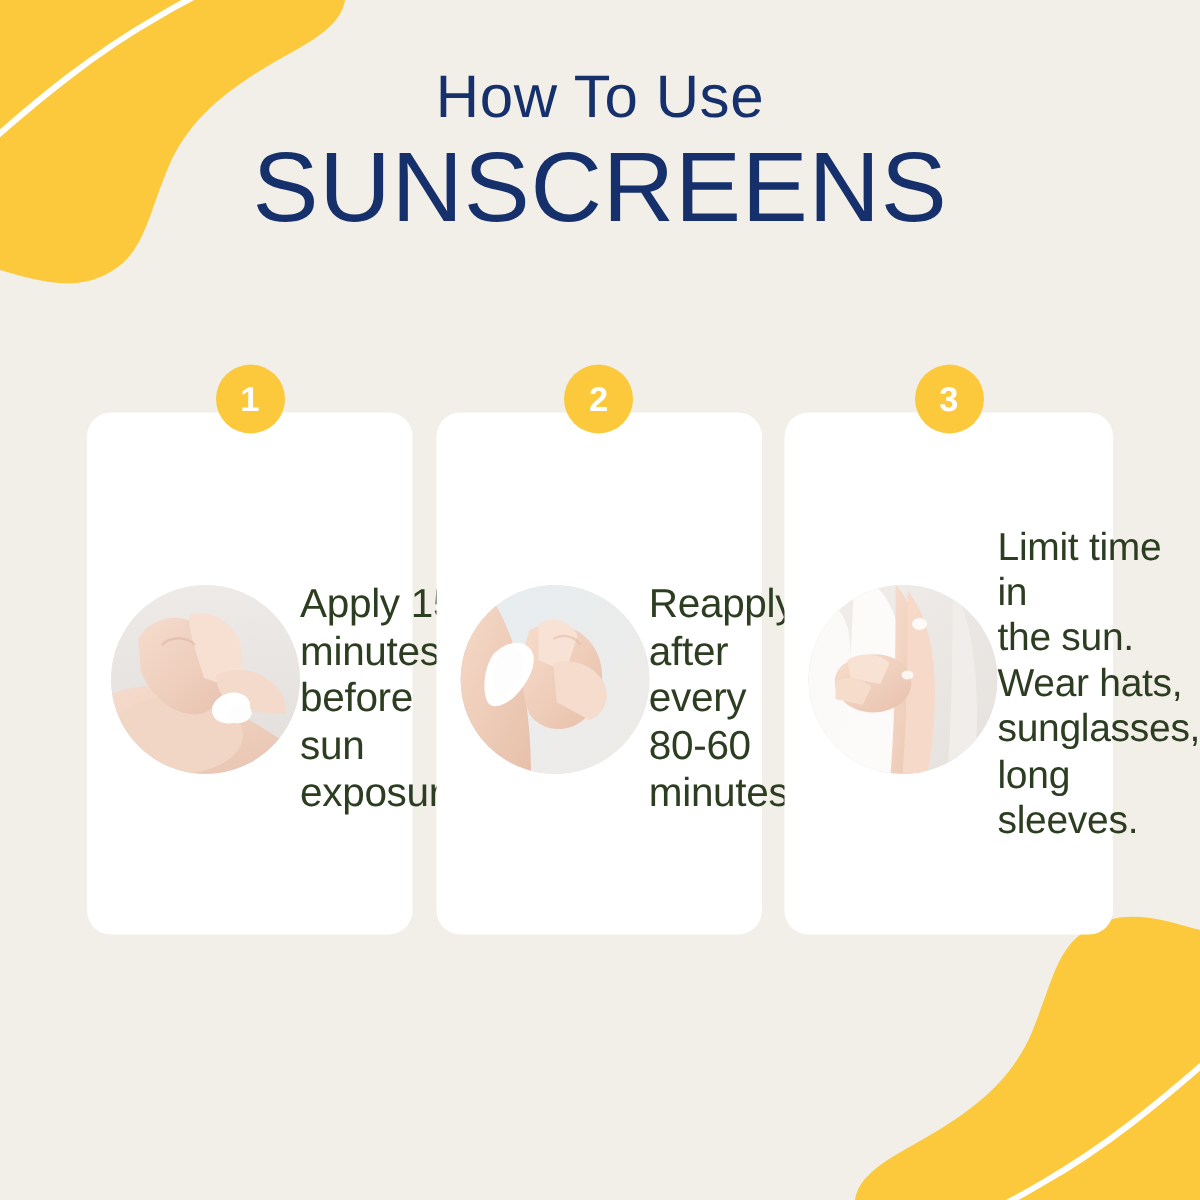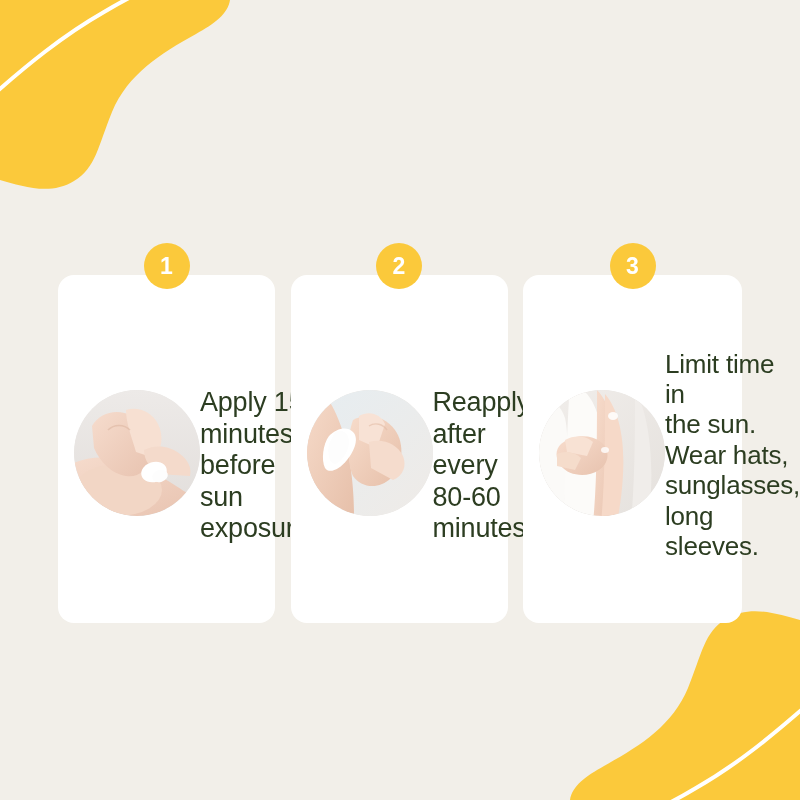--- a/index.html
+++ b/index.html
@@ -162,20 +162,24 @@
   <svg class="corner-wave top-left" viewBox="0 0 230 260" preserveAspectRatio="none">
     <path d="M0,0 L230,0 C228,14 214,24 196,34 C160,54 128,74 112,112 C98,146 96,168 74,181 C50,196 22,186 0,180 Z" fill="#FBC93B"></path>
     <path d="M-6,94 C26,66 62,36 104,12 C124,0 136,-6 150,-12" fill="none" stroke="#FFFFFF" stroke-width="4" stroke-linecap="round"></path>
   </svg>
 
   <svg class="corner-wave bottom-right" viewBox="0 0 230 260" preserveAspectRatio="none">
     <path d="M230,260 L0,260 C2,246 16,236 34,226 C70,206 102,186 118,148 C132,114 134,92 156,79 C180,64 208,74 230,80 Z" fill="#FBC93B"></path>
     <path d="M236,166 C204,194 168,224 126,248 C106,260 94,266 80,272" fill="none" stroke="#FFFFFF" stroke-width="4" stroke-linecap="round"></path>
   </svg>
 
+  <div class="header">
+    <div class="title-small">How To Use</div>
+    <div class="title-large">SUNSCREENS</div>
+  </div>
 
   <div class="steps">
 
     <div class="step">
       <div class="badge">1</div>
       <div class="card">
         <div class="photo">
           <svg viewBox="0 0 126 126" aria-hidden="true">
             <defs>
               <clipPath id="clip1">

